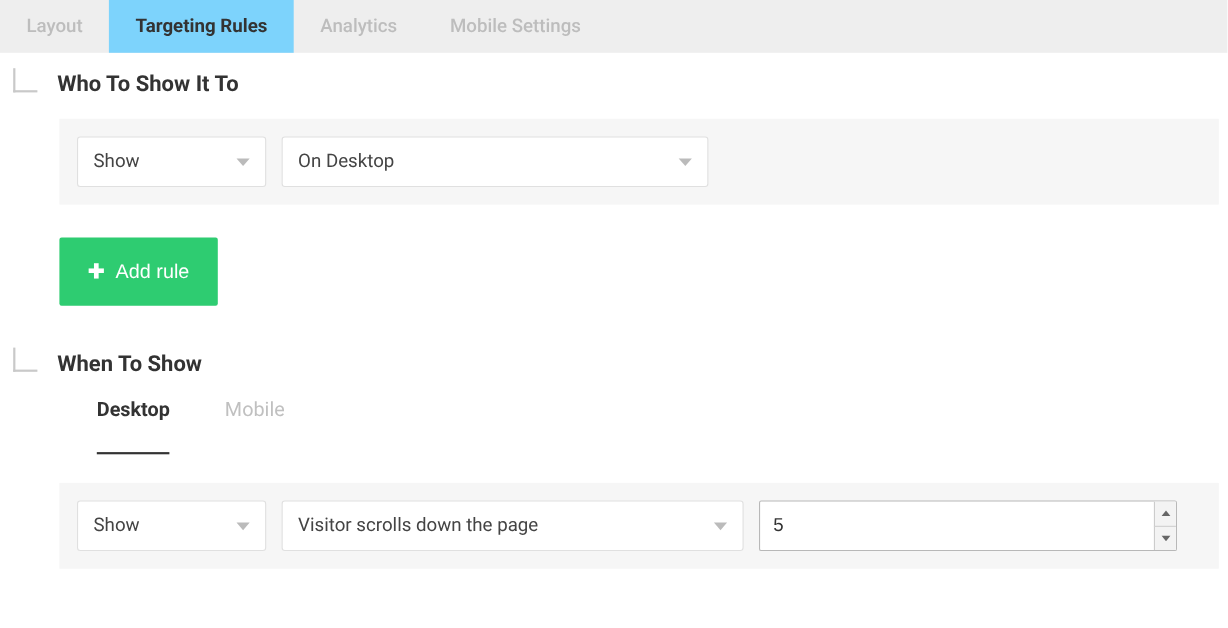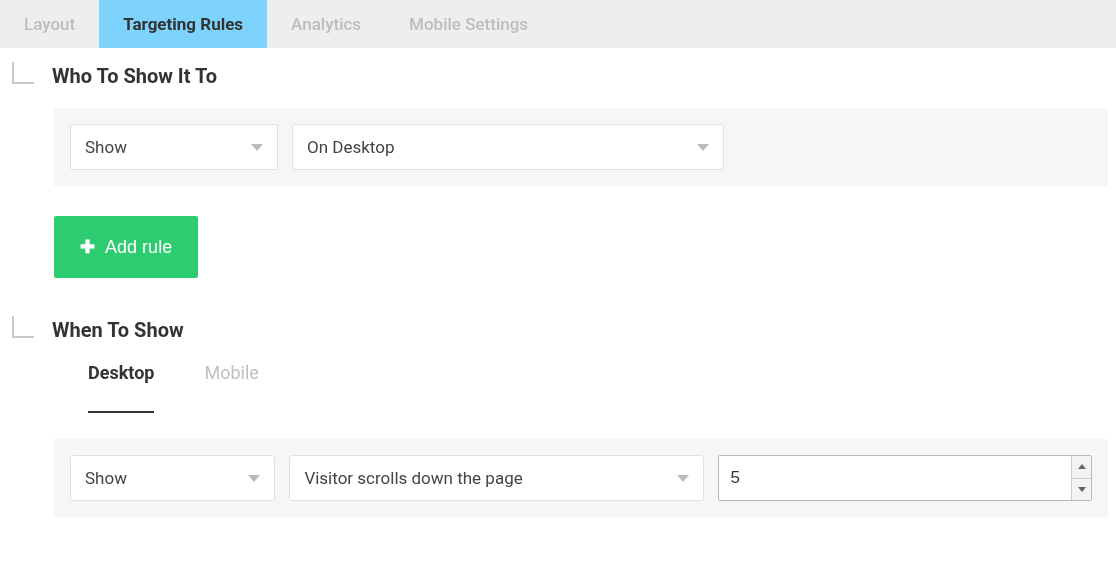--- a/index.html
+++ b/index.html
@@ -74,24 +74,24 @@
       height: 46px;
       display: flex;
       align-items: center;
       justify-content: space-between;
       padding: 0 14px;
       font-size: 17px;
       color: #444;
       cursor: pointer;
     }
     .select-action {
-      width: 208px;
+      width: 172px;
     }
     .select-cond-who {
-      width: 432px;
+      width: 388px;
     }
     .select-cond-when {
       width: 420px;
     }
     .caret-down {
       width: 0;
       height: 0;
       border-left: 6px solid transparent;
       border-right: 6px solid transparent;
       border-top: 7px solid #bbb;

